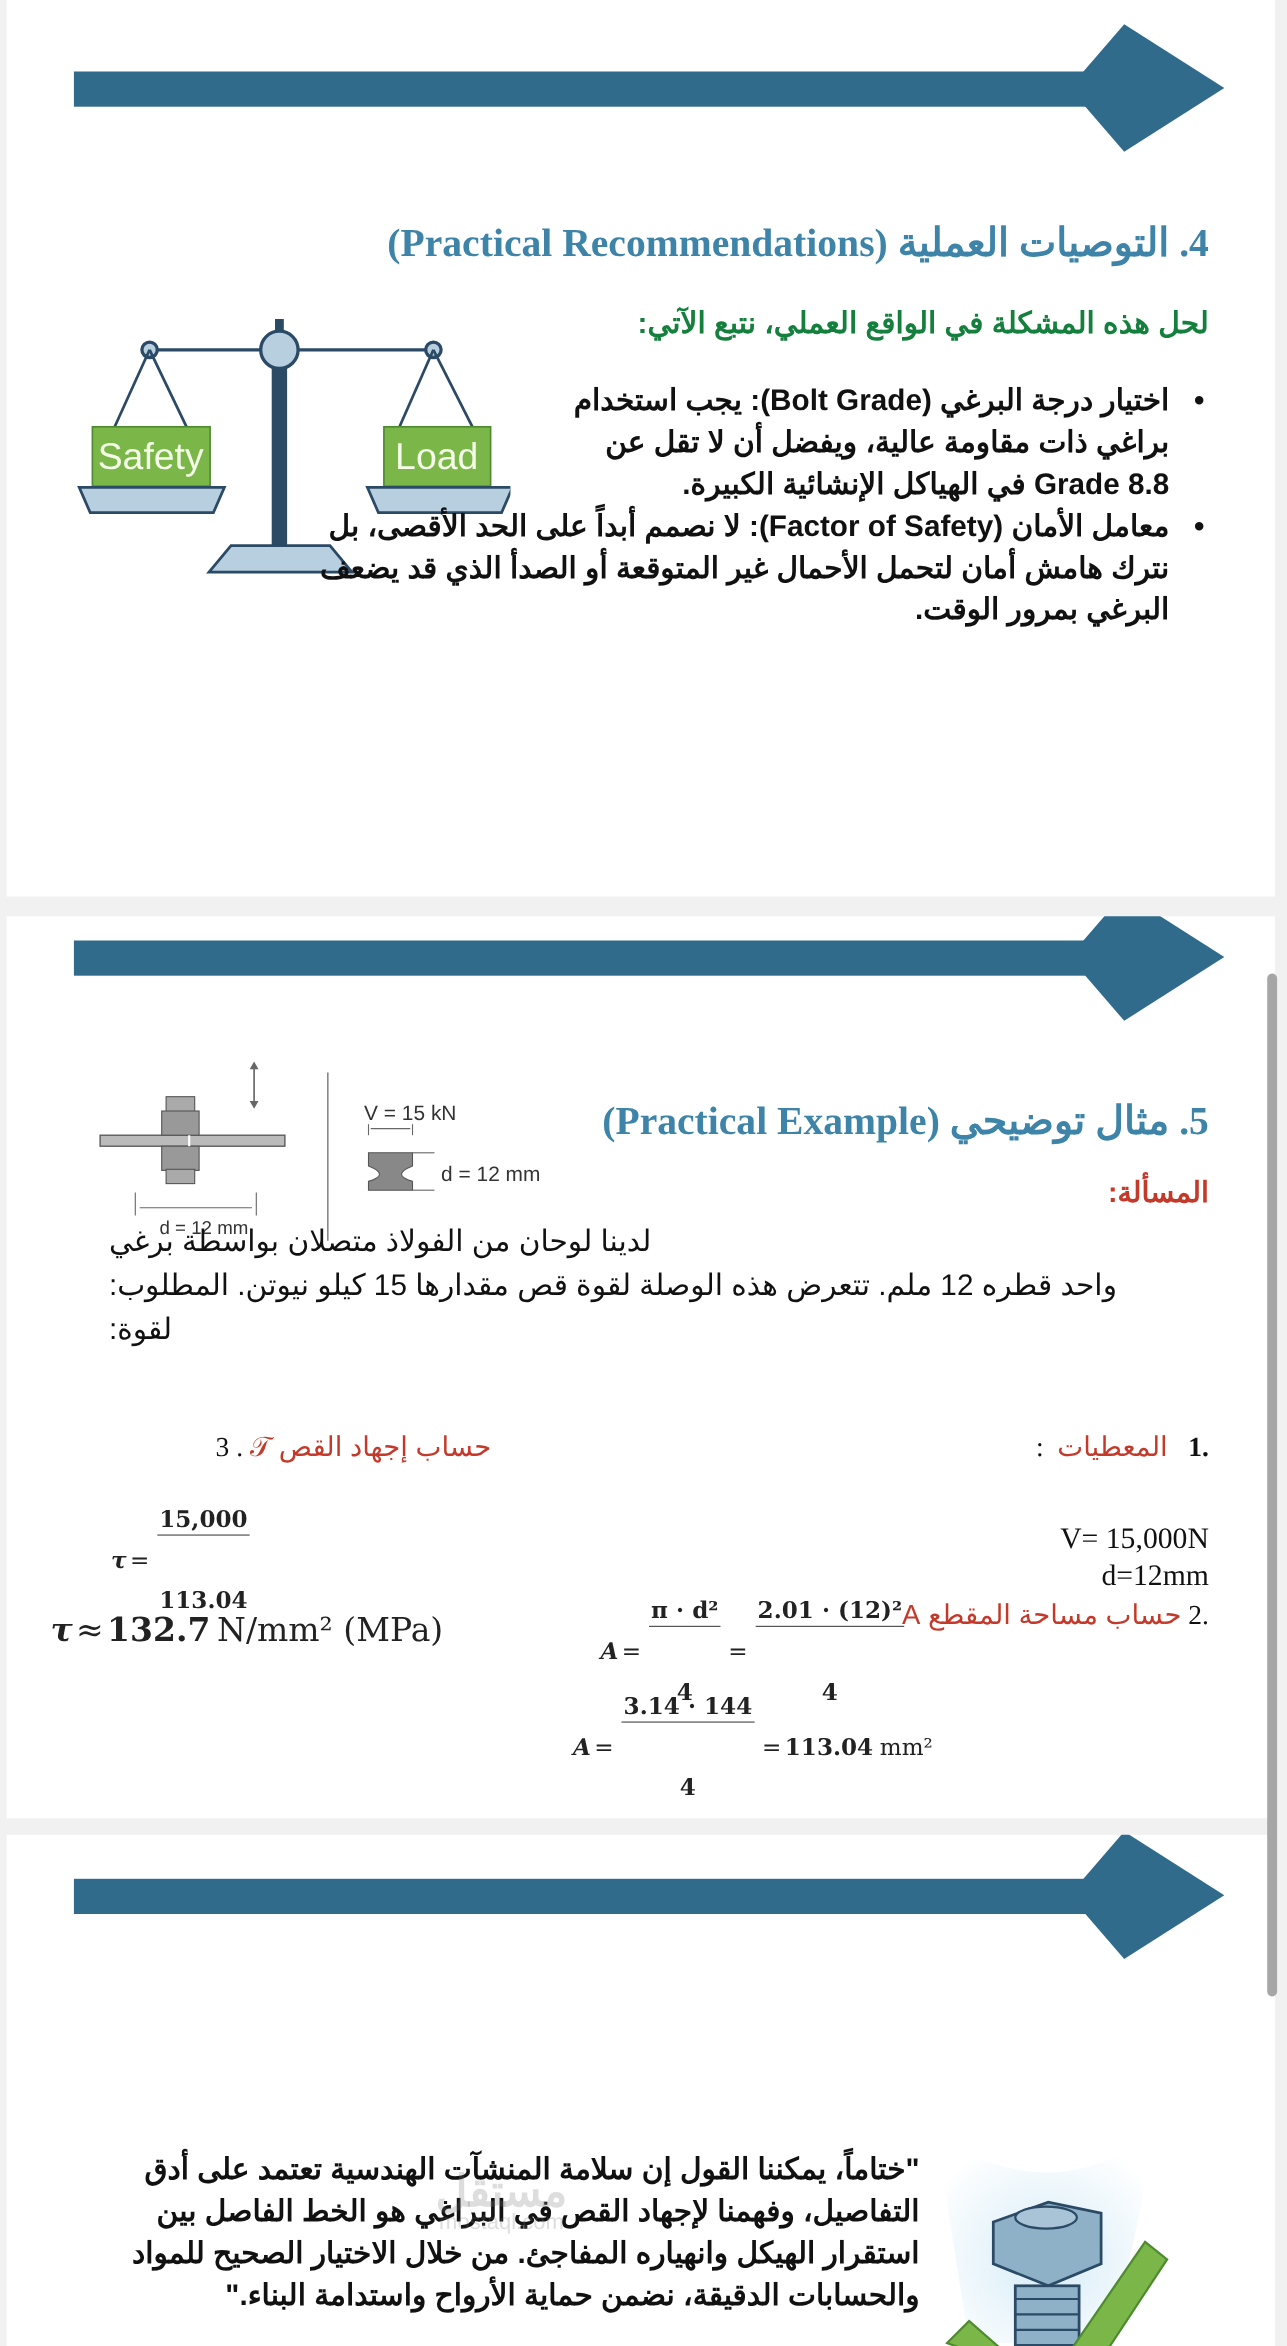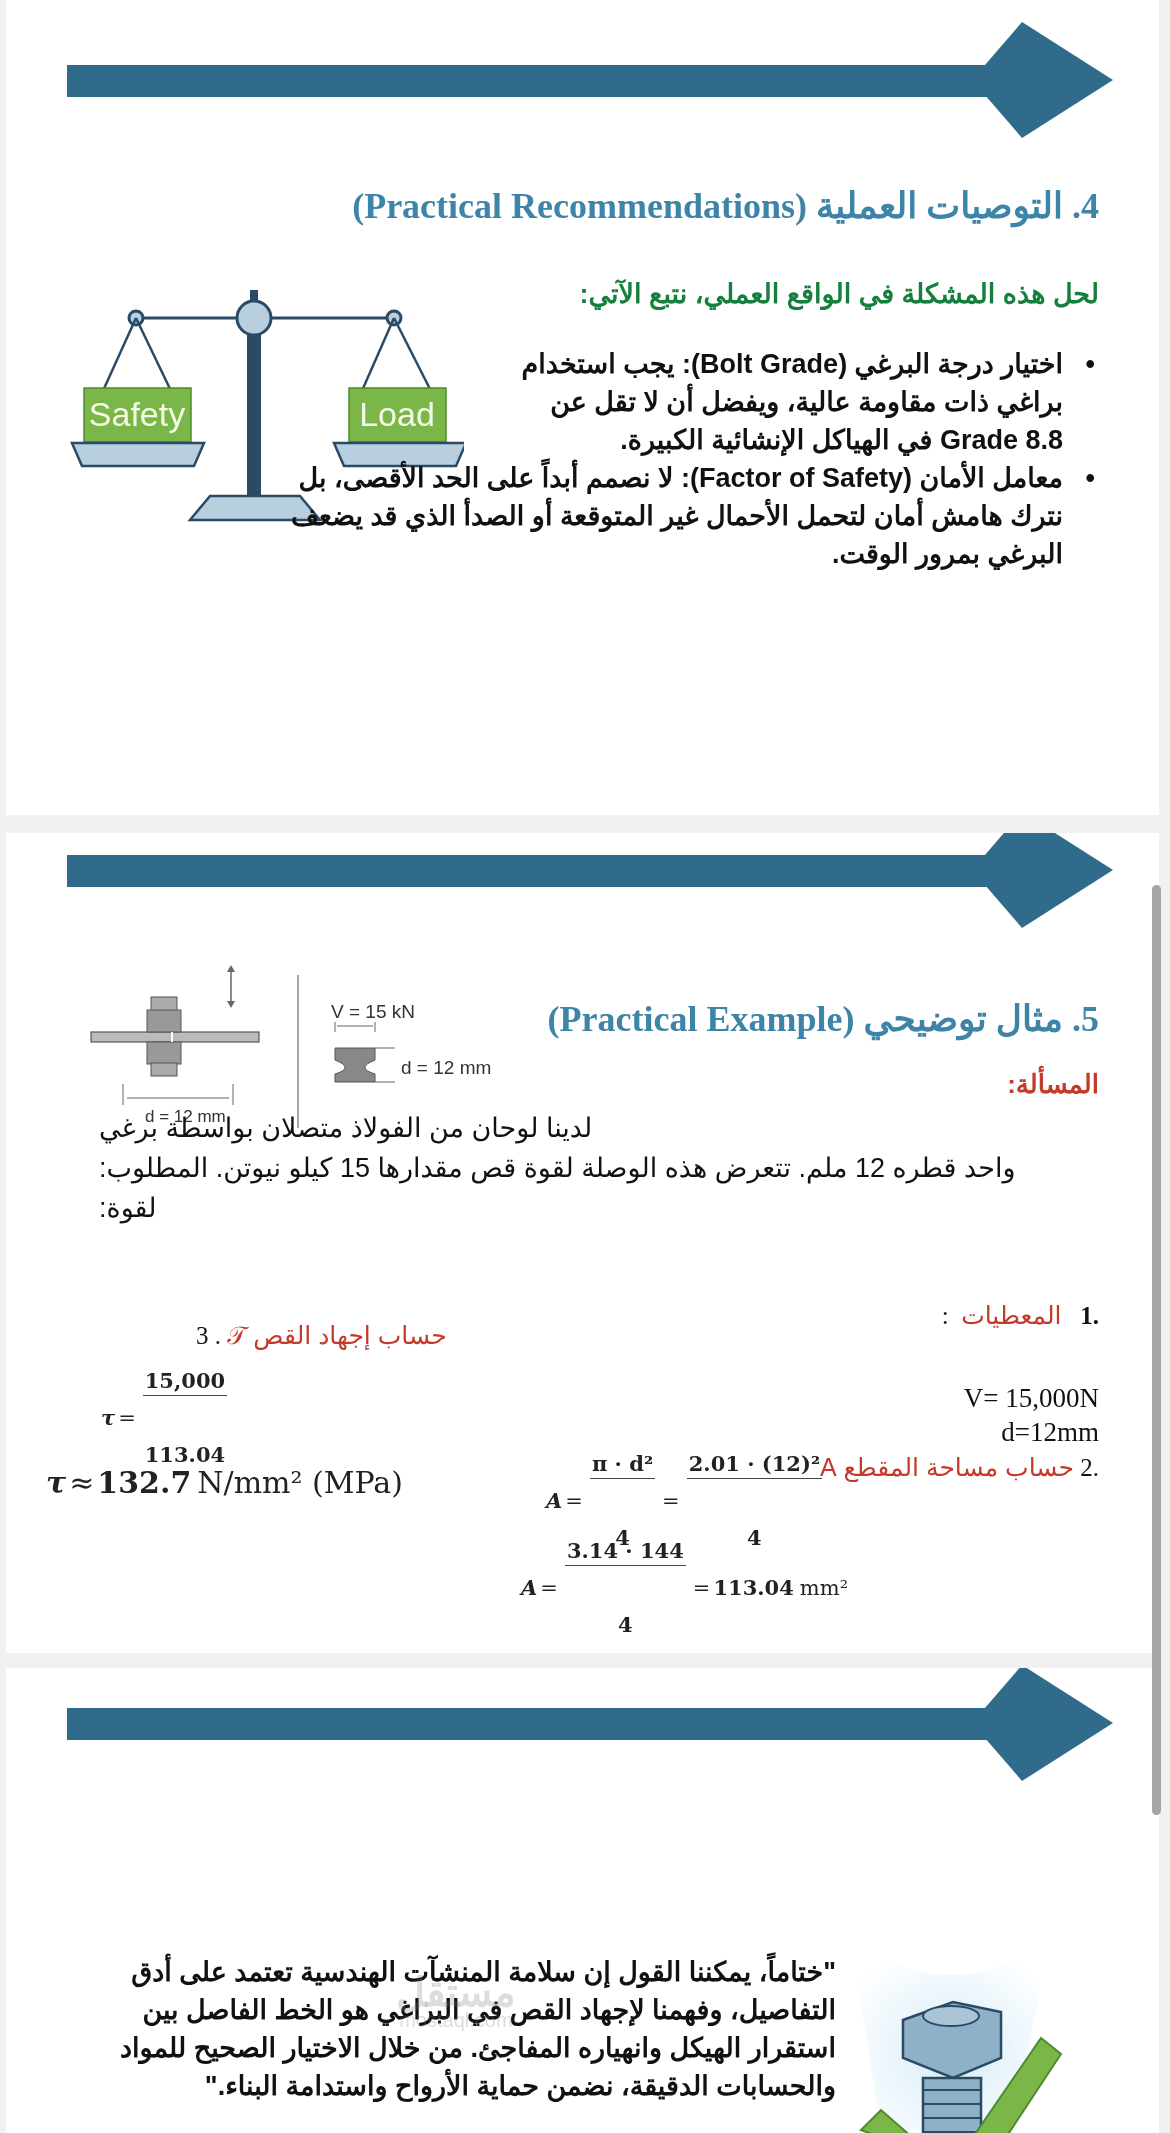--- a/index.html
+++ b/index.html
@@ -11,21 +11,21 @@
     #card5 { top: 833px; height: 820px; }
     #card6 { top: 1668px; height: 470px; }
 
     .arrow { position: absolute; left: 61px; width: 1046px; height: 120px; }
     .arrow svg { width: 100%; height: 100%; display: block; }
 
     .sec-title { position: absolute; right: 60px; direction: rtl; font-family: "Liberation Serif", serif;
       font-weight: bold; font-size: 36px; color: #3d84a8; white-space: nowrap; }
 
     
-    #sec4-title { top: 185px; }
+    #sec4-title { top: 200px; }
     .scale { position: absolute; left: 58px; top: 278px; width: 400px; height: 260px; }
     .scale svg { width: 100%; height: 100%; }
     #sec4-intro { position: absolute; right: 60px; top: 278px; direction: rtl; color: #15803d; font-weight: bold;
       font-family: "Liberation Sans", sans-serif; font-size: 27px; }
     .bullets { position: absolute; right: 60px; top: 345px; width: 840px; direction: rtl;
       font-family: "Liberation Sans", sans-serif; font-weight: bold; font-size: 27px; line-height: 38px; list-style: none; }
     .bullets li { position: relative; padding-right: 36px; }
     .bullets li .dot { position: absolute; right: 4px; top: 0; }
     .bullets li:first-child { width: 590px; margin-left: auto; }
 
@@ -35,21 +35,21 @@
     #sec5-title { top: 165px; text-align: right; }
     .problem-label { position: absolute; right: 60px; top: 236px; direction: rtl; color: #c43a2a; font-weight: bold;
       font-family: "Liberation Sans", sans-serif; font-size: 26px; margin-left: 33px; }
     .problem-text { position: absolute; right: 60px; top: 275px; direction: rtl; font-family: "Liberation Sans", sans-serif;
       font-size: 27px; line-height: 40px; text-align: left; width: 1000px; }
     .step { position: absolute; direction: rtl; font-size: 25px; white-space: nowrap; }
     .step .num { color: #111; }
     .step .lbl { color: #c43a2a; font-family: "Liberation Sans", sans-serif; }
     #step1 { right: 60px; top: 468px; }
     #step1 .num { font-weight: bold; }
-    #step3 { left: 190px; top: 488px; }
+    #step3 { left: 190px; top: 468px; }
     .givens { position: absolute; right: 60px; top: 548px; text-align: right; font-size: 27px; line-height: 34px; }
     #step2 { right: 60px; top: 620px; }
 
     .math { position: absolute; font-family: "DejaVu Serif", serif; font-weight: bold; font-size: 21px;
       display: flex; align-items: center; white-space: nowrap; color: #222; }
     .math i { font-style: italic; }
     .frac { display: inline-flex; flex-direction: column; align-items: center; margin: 0 4px; gap: 44px; }
     .frac .n { border-bottom: 1.5px solid #444; padding: 0 2px 2px; }
     .frac .d { padding-top: 2px; }
     .math .op { margin: 0 3px; font-weight: normal; }

